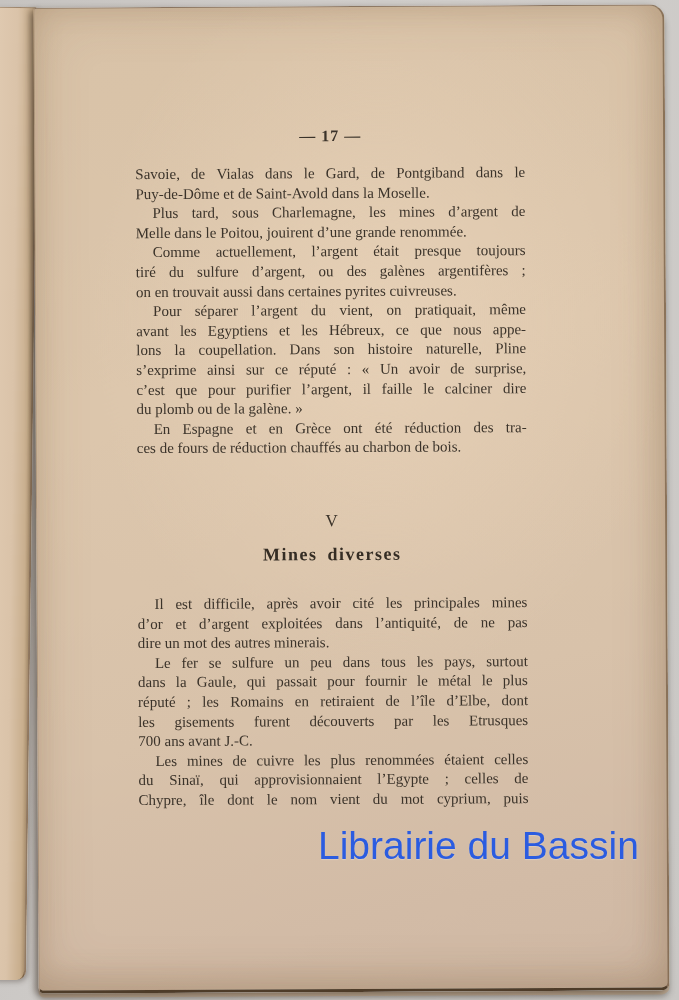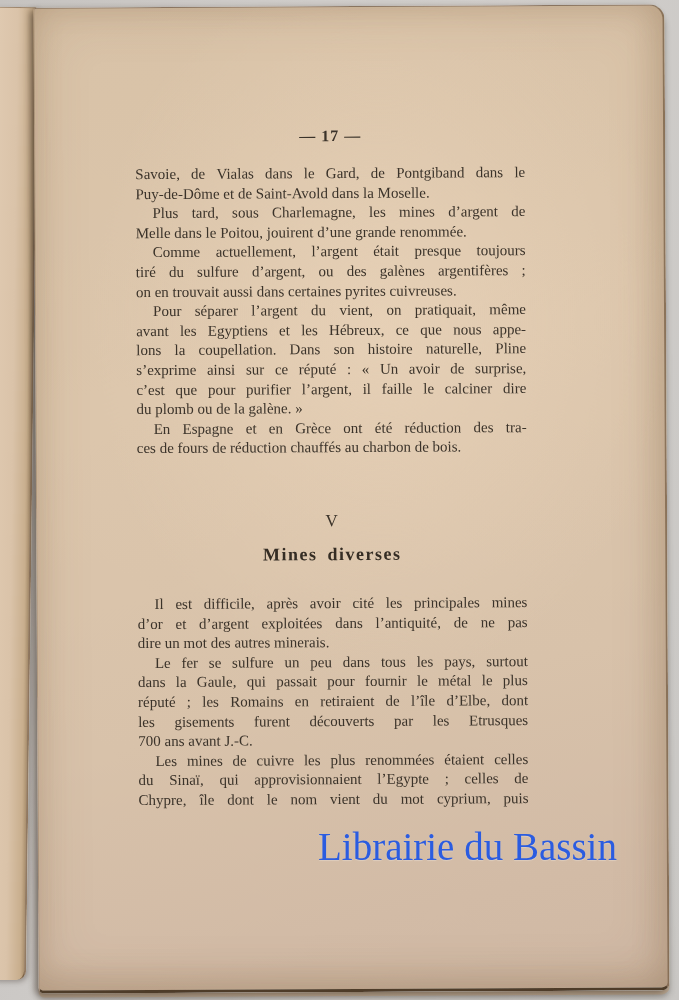--- a/index.html
+++ b/index.html
@@ -53,21 +53,21 @@
     position:absolute;top:504px;left:100px;width:390px;
     text-align:center;font-size:17px;color:#3b332a;letter-spacing:1px;
   }
   .section-title{
     position:absolute;top:537px;left:100px;width:390px;
     text-align:center;font-size:18px;font-weight:bold;color:#352d24;
     letter-spacing:1.5px;word-spacing:4px;
   }
   .watermark{
     position:absolute;top:824px;left:318px;width:350px;
-    font-family:Liberation Serif, serif;
+    font-family:Liberation Sans, sans-serif;
     font-size:39px;font-weight:400;white-space:nowrap;
     text-shadow:0 1px 1px rgba(255,255,255,.25);
   }
 </style>
 </head>
 <body>
 
 <div class="left-page-edge"></div>
 
 <div class="page">

